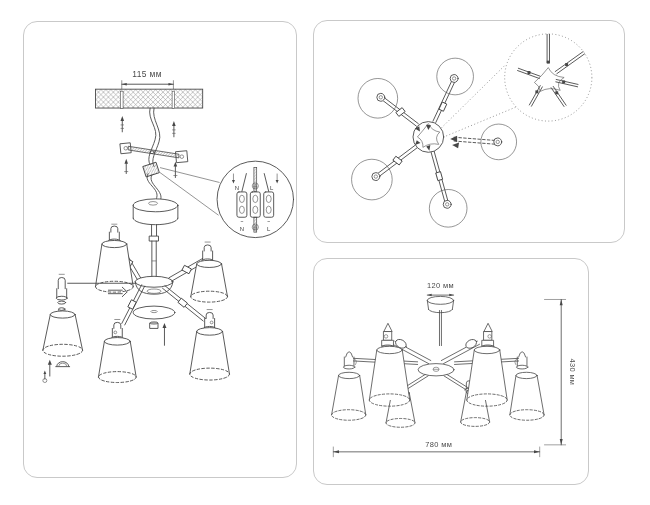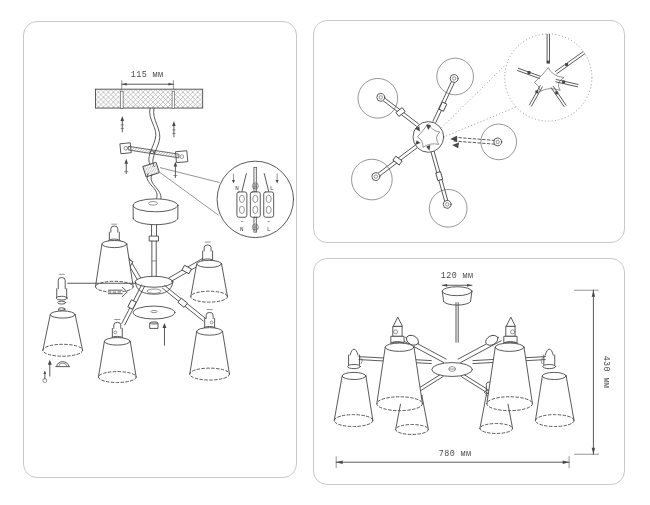--- a/index.html
+++ b/index.html
@@ -1,21 +1,21 @@
 <!DOCTYPE html>
 <html><head>
 <meta charset="utf-8">
 <style>
   html,body{margin:0;padding:0;background:#ffffff;}
   #stage{position:relative;width:650px;height:505px;background:#ffffff;overflow:hidden;
-         font-family:Liberation Mono, monospace;}
+         font-family:Liberation Sans, sans-serif;}
   .panel{position:absolute;background:#fff;border:1.4px solid #c9c9c9;border-radius:14px;box-sizing:border-box;}
   #panel-assembly{left:23px;top:21px;width:274px;height:457px;}
   #panel-topview{left:313px;top:20px;width:312px;height:223px;}
-  #panel-dimensions{left:313px;top:258px;width:312px;height:227px;}
+  #panel-dimensions{left:313px;top:258px;width:276px;height:227px;}
   .panel svg{display:block;width:100%;height:100%;}
   
   .ln{stroke:#474747;fill:none;stroke-width:.9;stroke-linecap:round;stroke-linejoin:round;}
   .lt{stroke:#5a5a5a;fill:none;stroke-width:.65;}
   .dash{stroke-dasharray:2.6 2.2;}
   .dot{stroke-dasharray:1 2.4;}
   .wfill{fill:#ffffff;}
   .solid{fill:#474747;stroke:none;}
   text.dim{font-size:8.5px;fill:#4a4a4a;letter-spacing:.4px;}
   text.tiny{font-size:6px;fill:#3f3f3f;}

